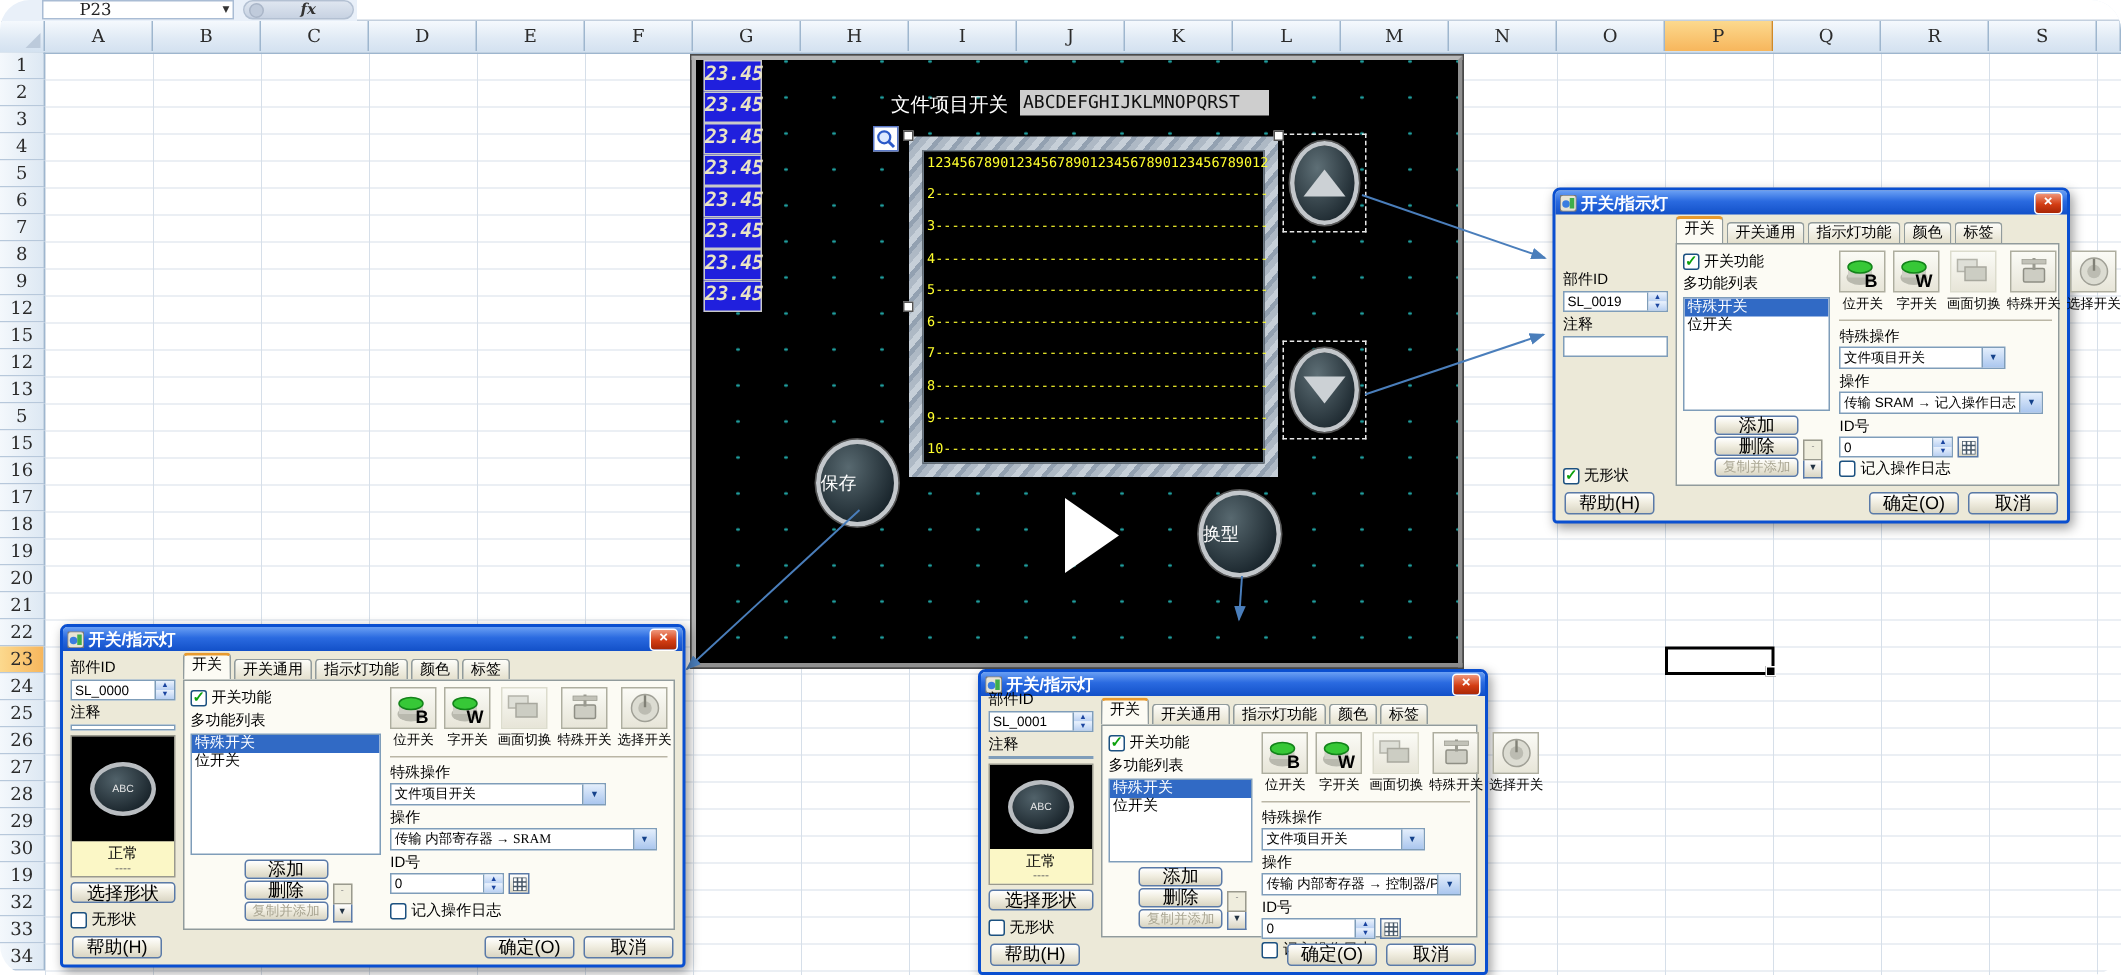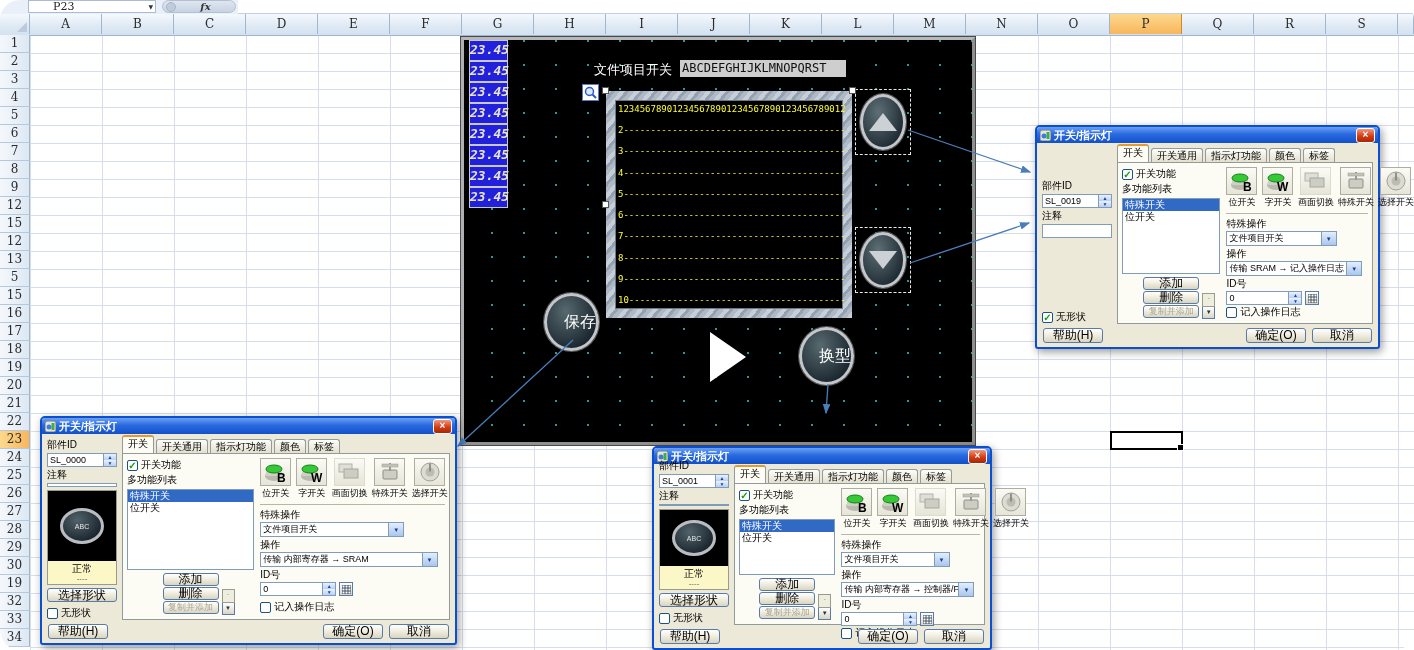--- a/index.html
+++ b/index.html
@@ -54,22 +54,22 @@
           display:flex;flex-direction:column;justify-content:space-between;padding:3px 2px;}
   .lrow{color:#ffff2e;font:9px "DejaVu Sans Mono",monospace;white-space:pre;line-height:10px;}
   .hdl-w{position:absolute;width:5px;height:5px;background:#fff;border:1px solid #555;z-index:4;}
   .udwrap{position:absolute;width:56px;height:66px;border:1px dashed #e8e8e8;box-sizing:border-box;
           display:flex;align-items:center;justify-content:center;}
   .udbtn{width:46px;height:56px;border-radius:50%;box-sizing:border-box;border:3px solid #c3c7cb;box-shadow:0 0 0 1px #555;
          background:radial-gradient(ellipse at 38% 30%,#5e6f76,#202c33 75%);display:flex;align-items:center;justify-content:center;}
   .tri-up{width:0;height:0;border-left:14px solid transparent;border-right:14px solid transparent;border-bottom:18px solid #ccd1d5;}
   .tri-dn{width:0;height:0;border-left:14px solid transparent;border-right:14px solid transparent;border-top:18px solid #ccd1d5;}
   .oval-btn{position:absolute;width:55px;height:58px;border-radius:50%;box-sizing:border-box;border:3px solid #c3c7cb;box-shadow:0 0 0 1px #555;
-            background:radial-gradient(ellipse at 38% 30%,#586970,#1b272e 75%);color:#fff;font-size:16px;
-            display:flex;align-items:center;justify-content:flex-end;}
+            background:radial-gradient(ellipse at 38% 30%,#586970,#1b272e 75%);color:#fff;font-size:12px;
+            display:flex;align-items:center;justify-content:flex-start;}
   .play{position:absolute;left:246px;top:292px;width:0;height:0;border-top:25px solid transparent;border-bottom:25px solid transparent;border-left:36px solid #fff;}
 
   
   .arrows{position:absolute;left:0;top:0;width:1414px;height:650px;z-index:4;pointer-events:none;}
 
   
   .dlg{position:absolute;display:flex;flex-direction:column;background:#ece9d8;border:2px solid #0a4fd0;border-radius:5px 5px 3px 3px;
        box-shadow:2px 3px 8px rgba(0,0,0,.4);box-sizing:border-box;font-size:10px;z-index:5;color:#000;margin-top:28px;}
   .tbar{height:16px;flex:0 0 16px;background:linear-gradient(#6aa0f4,#2a6ae0 45%,#1250c8);border-radius:3px 3px 0 0;
         display:flex;align-items:center;gap:3px;padding:0 3px;color:#fff;font-weight:bold;font-size:11px;}
@@ -566,21 +566,21 @@
                   <div class="icon-cap">选择开关</div>
                 </div>
               </div>
             <div class="sepr"></div>
             <div class="fld">特殊操作</div>
             <div class="combo" style="width:78%;">
               <span class="txt">文件项目开关</span>
               <span class="cbtn">▼</span>
             </div>
             <div class="fld">操作</div>
-            <div class="combo" style="width:96%;">
+            <div class="combo" style="width:96%;font-family:Liberation Serif, serif;">
               <span class="txt">传输 内部寄存器 → SRAM</span>
               <span class="cbtn">▼</span>
             </div>
             <div class="fld">ID号</div>
             <div class="id-row">
               <div class="spinbox" style="width:76px;">
                 <span class="v">0</span>
                 <span class="spn">
                     <span>▲</span>
                     <span>▼</span>

